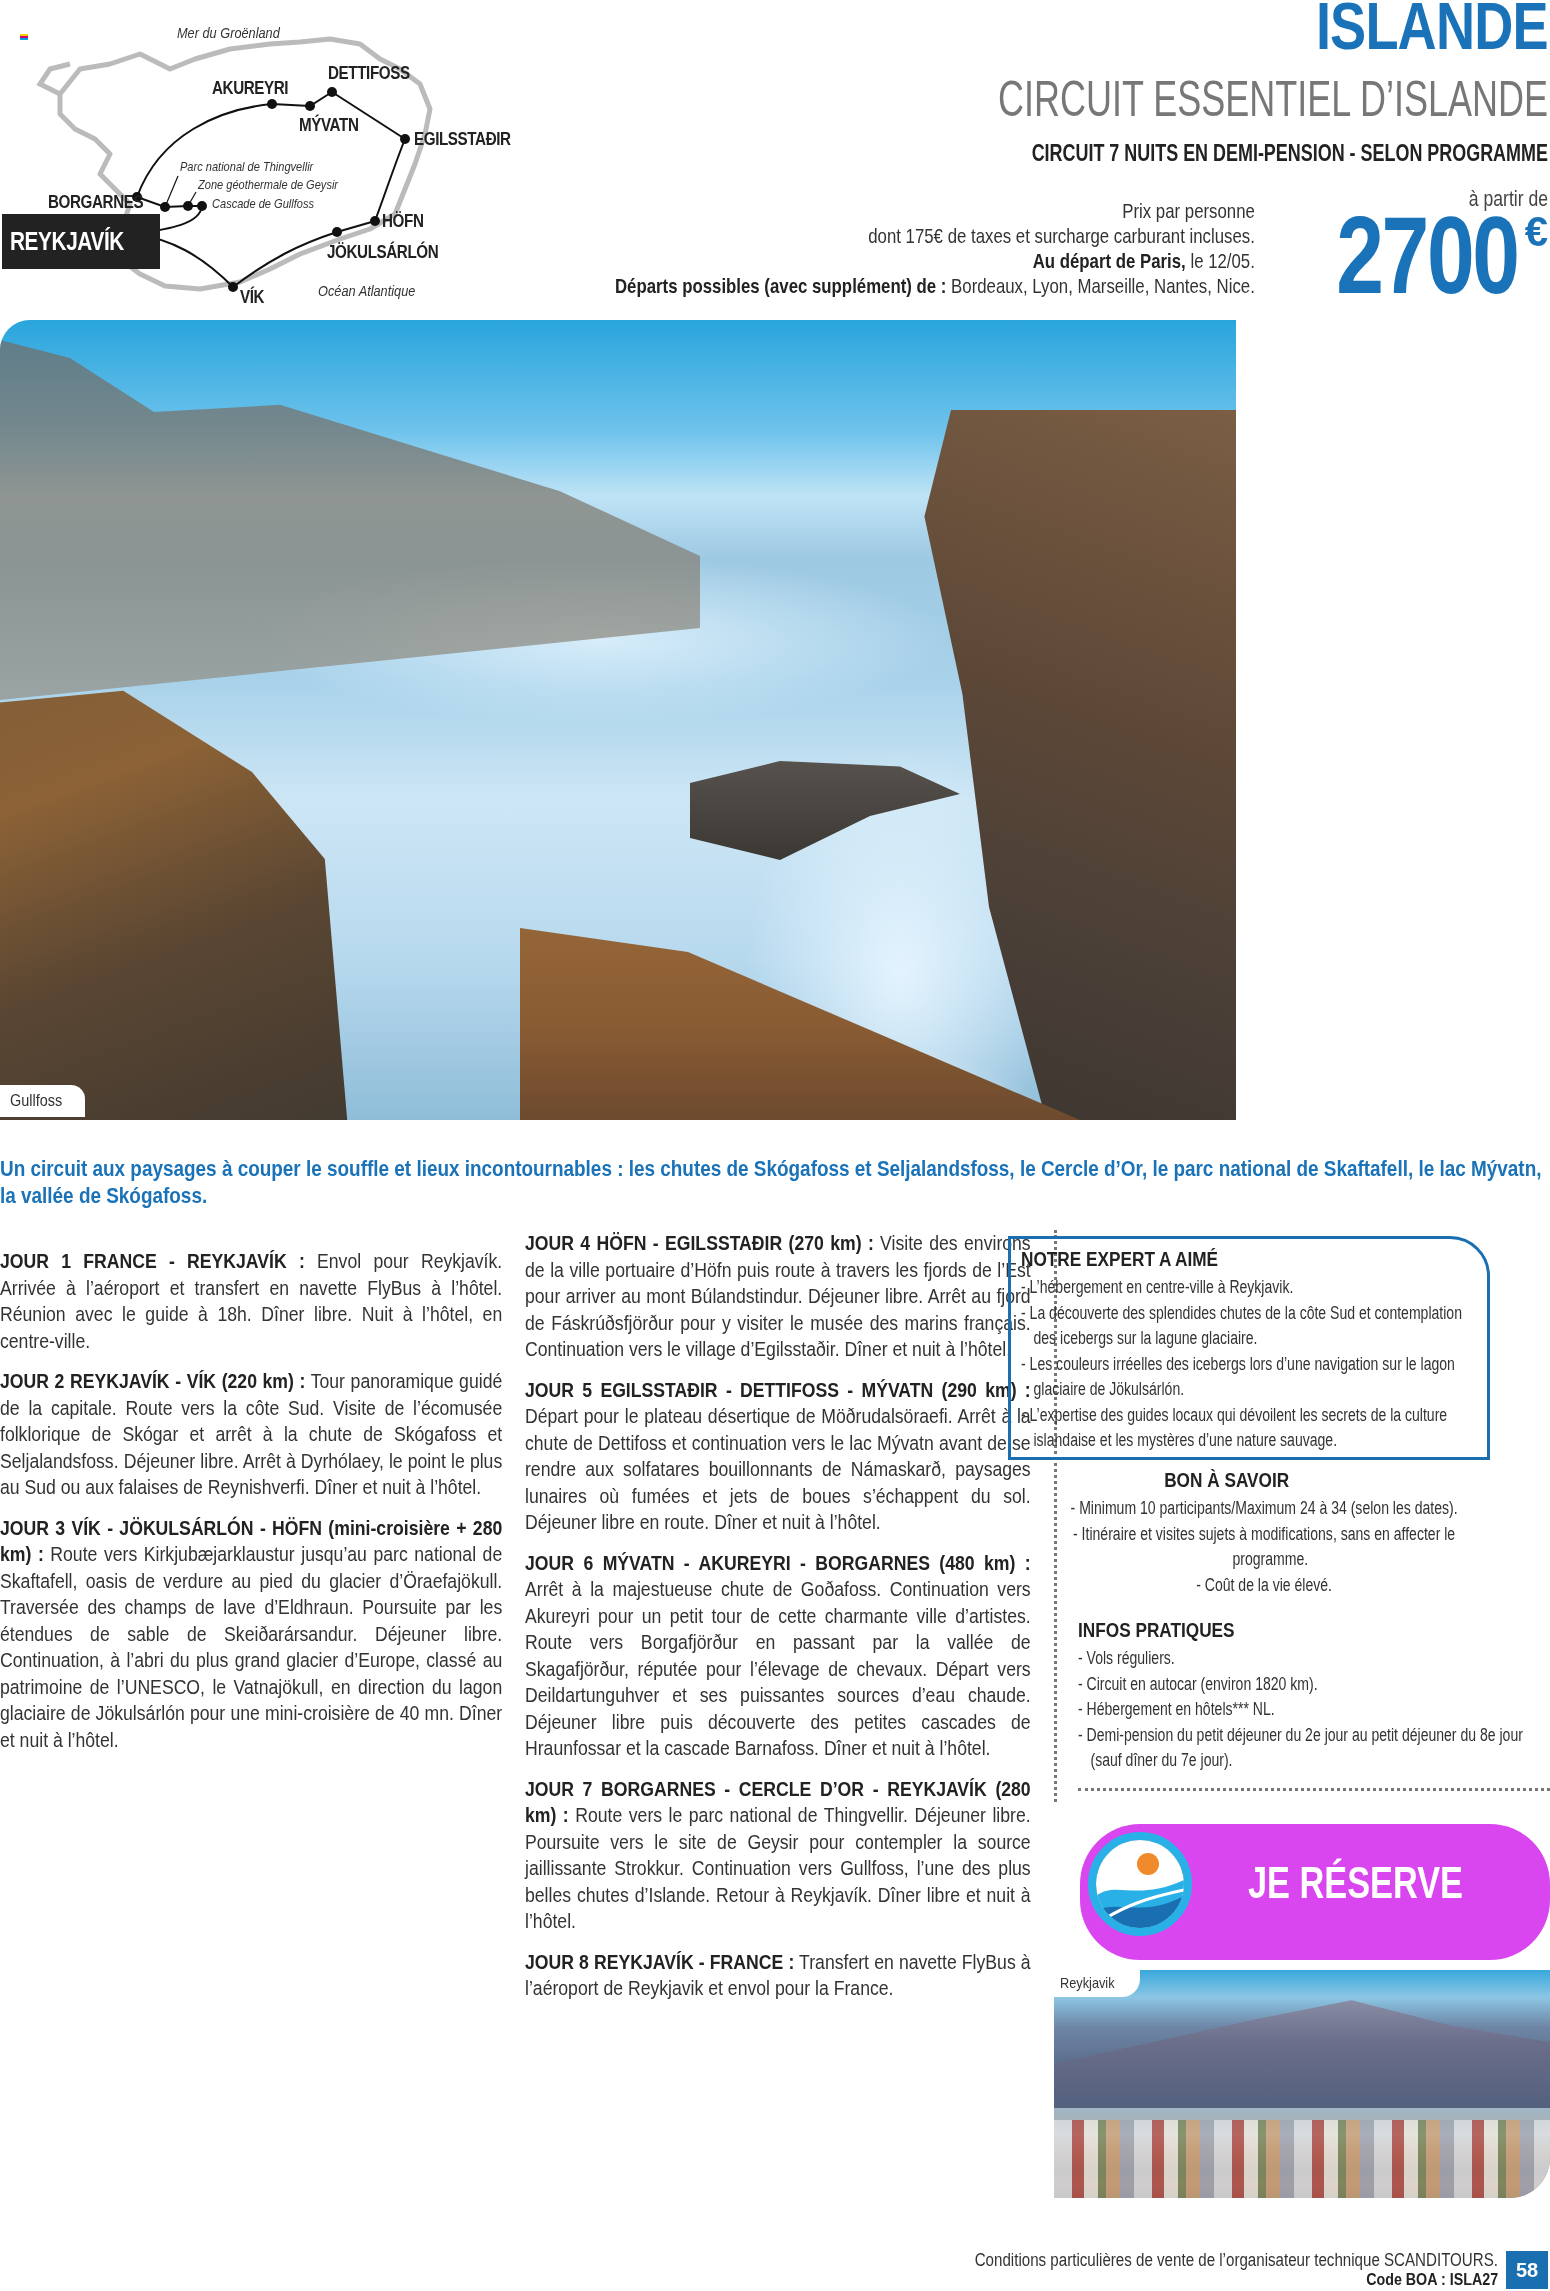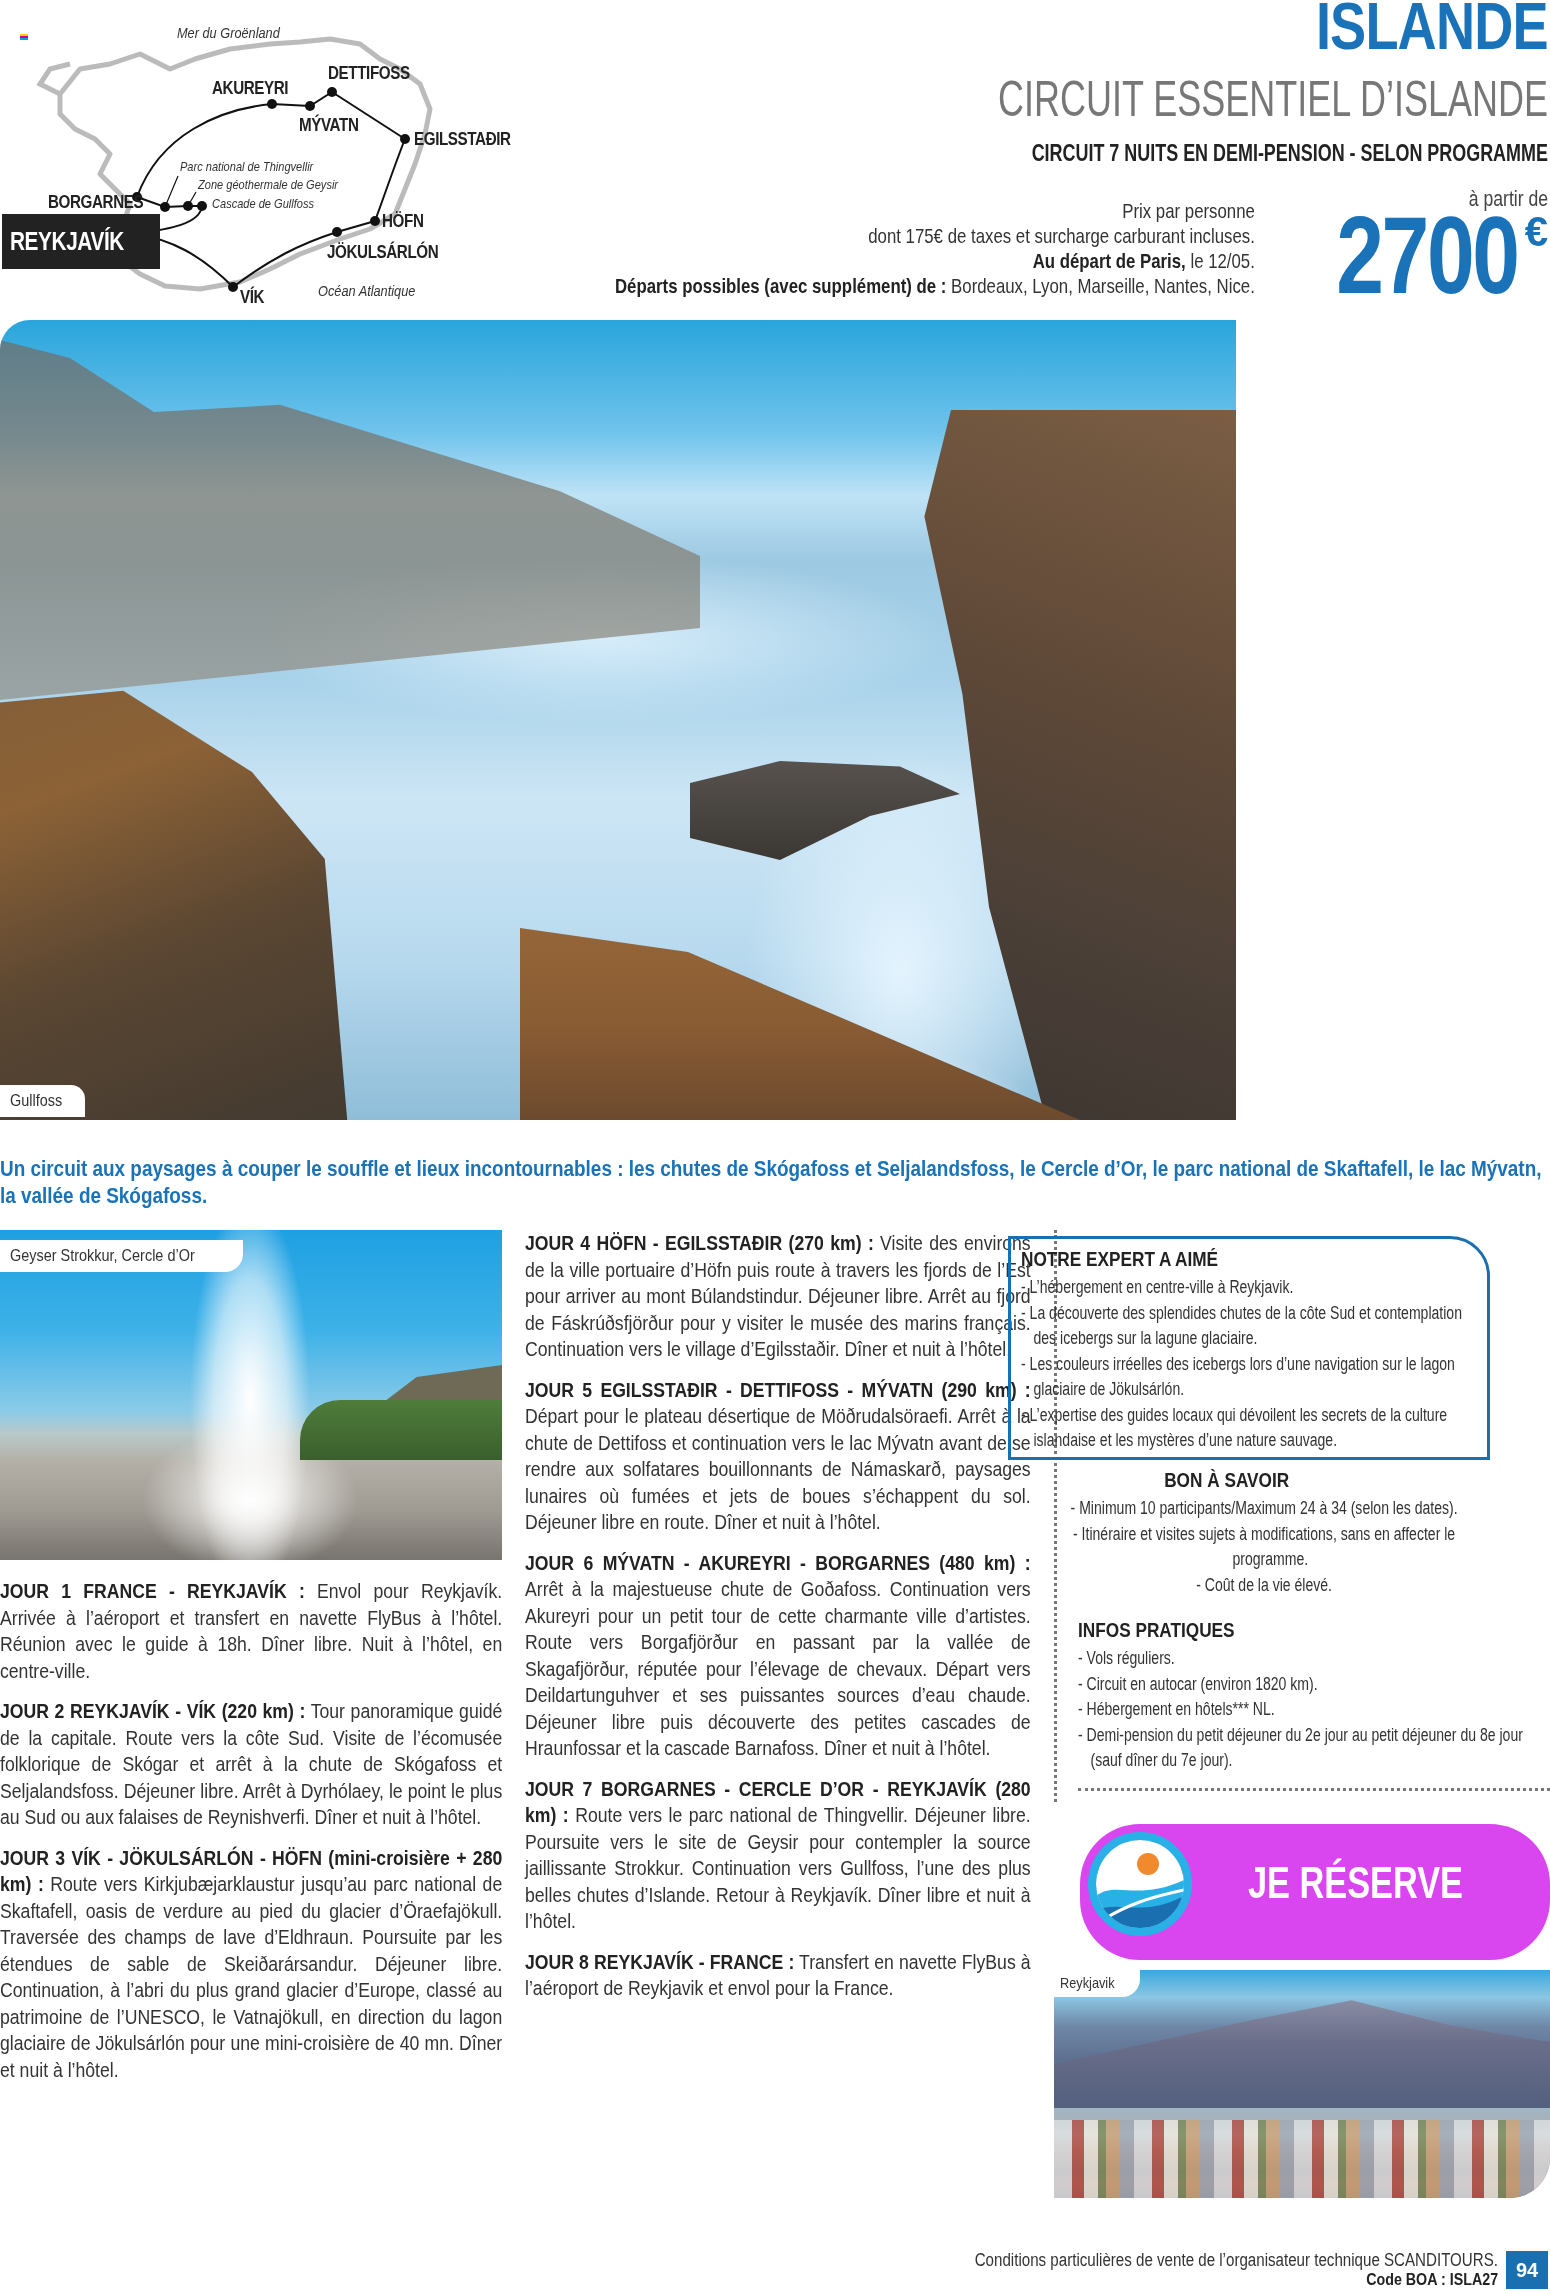--- a/index.html
+++ b/index.html
@@ -180,25 +180,20 @@
   <div class="hero-rock-left"></div>
   <div class="hero-rock-right"></div>
   <div class="hero-ground"></div>
   <div class="hero-rock-mid"></div>
   <div id="hero-caption"><span>Gullfoss</span></div>
 </div>
 
 <p id="intro">Un circuit aux paysages à couper le souffle et lieux incontournables : les chutes de Skógafoss et Seljalandsfoss, le Cercle d’Or, le parc national de Skaftafell, le lac Mývatn, la vallée de Skógafoss.</p>
 
 <div id="col1" class="col">
-  <div class="photo-geyser">
-    <div class="geyser-hill"></div>
-    <div class="geyser-trees"></div>
-    <div class="photo-caption"><span>Geyser Strokkur, Cercle d’Or</span></div>
-  </div>
   <div class="day-wrap">
     <p class="day"><span class="dh">JOUR 1 FRANCE - REYKJAVÍK :</span><span> Envol pour Reykjavík. Arrivée à l’aéroport et transfert en navette FlyBus à l’hôtel. Réunion avec le guide à 18h. Dîner libre. Nuit à l’hôtel, en centre-ville.</span></p>
     <p class="day"><span class="dh">JOUR 2 REYKJAVÍK - VÍK (220 km) :</span><span> Tour panoramique guidé de la capitale. Route vers la côte Sud. Visite de l’écomusée folklorique de Skógar et arrêt à la chute de Skógafoss et Seljalandsfoss. Déjeuner libre. Arrêt à Dyrhólaey, le point le plus au Sud ou aux falaises de Reynishverfi. Dîner et nuit à l’hôtel.</span></p>
     <p class="day"><span class="dh">JOUR 3 VÍK - JÖKULSÁRLÓN - HÖFN (mini-croisière + 280 km) :</span><span> Route vers Kirkjubæjarklaustur jusqu’au parc national de Skaftafell, oasis de verdure au pied du glacier d’Öraefajökull. Traversée des champs de lave d’Eldhraun. Poursuite par les étendues de sable de Skeiðarársandur. Déjeuner libre. Continuation, à l’abri du plus grand glacier d’Europe, classé au patrimoine de l’UNESCO, le Vatnajökull, en direction du lagon glaciaire de Jökulsárlón pour une mini-croisière de 40 mn. Dîner et nuit à l’hôtel.</span></p>
   </div>
 </div>
 
 <div id="col2" class="col">
   <div class="day-wrap">
     <p class="day"><span class="dh">JOUR 4 HÖFN - EGILSSTAÐIR (270 km) :</span><span> Visite des environs de la ville portuaire d’Höfn puis route à travers les fjords de l’Est pour arriver au mont Búlandstindur. Déjeuner libre. Arrêt au fjord de Fáskrúðsfjörður pour y visiter le musée des marins français. Continuation vers le village d’Egilsstaðir. Dîner et nuit à l’hôtel.</span></p>
@@ -256,13 +251,13 @@
 </div>
 
 <div class="photo-reyk">
   <div class="reyk-mountain"></div>
   <div class="reyk-houses"></div>
 </div>
 <div class="reyk-caption"><span>Reykjavik</span></div>
 
 <div id="footer-cond">Conditions particulières de vente de l’organisateur technique SCANDITOURS.</div>
 <div id="footer-code">Code BOA : ISLA27</div>
-<div id="page-num">94</div>
+<div id="page-num">58</div>
 
 </body></html>

